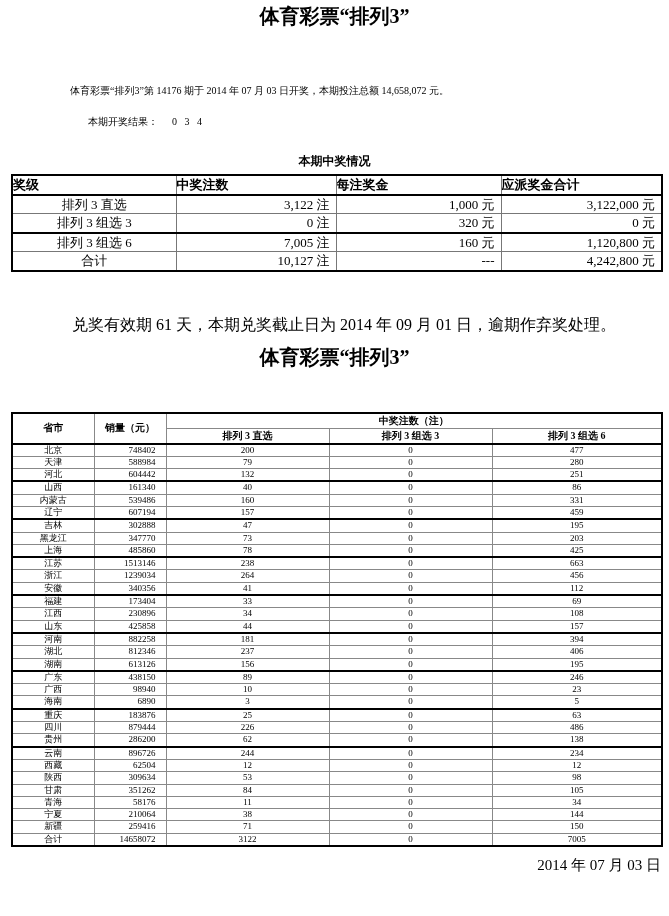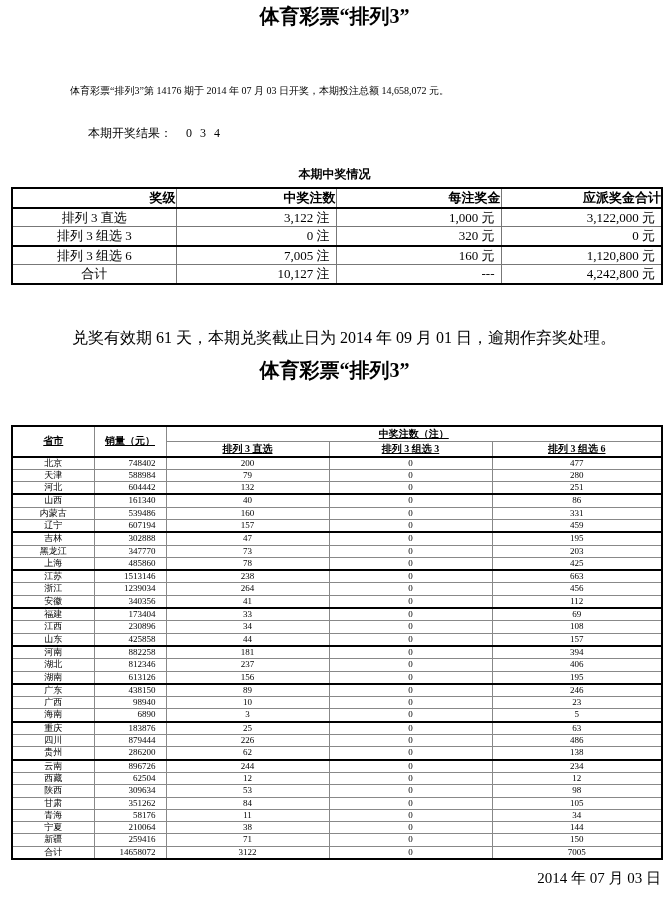--- a/index.html
+++ b/index.html
@@ -22,22 +22,22 @@
     line-height: 20px;
     margin: 0;
   }
   .title-block { padding-top: 6px; }
   .intro {
     margin: 56px 4px 0 70px;
     font-size: 10px;
     line-height: 18px;
   }
   .result-line {
-    margin: 25px 0 0 88px;
-    font-size: 12px;
+    margin: 15px 0 0 88px;
+    font-size: 10px;
   }
   .result-numbers {
     margin-left: 14px;
     word-spacing: 5px;
   }
   .table1-title {
     margin-top: 24px;
     text-align: center;
     font-size: 12px;
     font-weight: bold;
@@ -55,21 +55,21 @@
   .prize th, .prize td {
     border: 1px solid #777;
     padding: 0;
     height: 17.5px;
     line-height: 17.5px;
     overflow: hidden;
     white-space: nowrap;
   }
   .prize th {
     font-weight: bold;
-    text-align: right;
+    text-align: left;
     border-bottom: 2px solid #000;
   }
   .prize td { text-align: right; padding-right: 6px; }
   .prize td:first-child { text-align: center; padding-right: 0; }
   .prize tbody tr:nth-child(2) td { border-bottom: 2px solid #000; }
   .note {
     margin: 43px 0 0 72px;
     font-size: 16px;
   }
   .sec2-title-block { margin-top: 11px; }
@@ -85,21 +85,21 @@
     overflow: hidden;
     white-space: nowrap;
     text-align: center;
   }
   .sales thead th {
     font-weight: bold;
     font-size: 10px;
     height: 14px;
     line-height: 14px;
   }
-  .sales thead { border-bottom: 2px solid #000; text-decoration: underline; }
+  .sales thead { border-bottom: 2px solid #000; }
   .sales tbody td {
     height: 11.3px;
     line-height: 11.3px;
   }
   .sales tbody td:nth-child(2) {
     text-align: right;
     padding-right: 10px;
     margin-left: 28px;
   }
   .sales tbody tr:nth-child(3n) td { border-bottom: 2px solid #000; }

